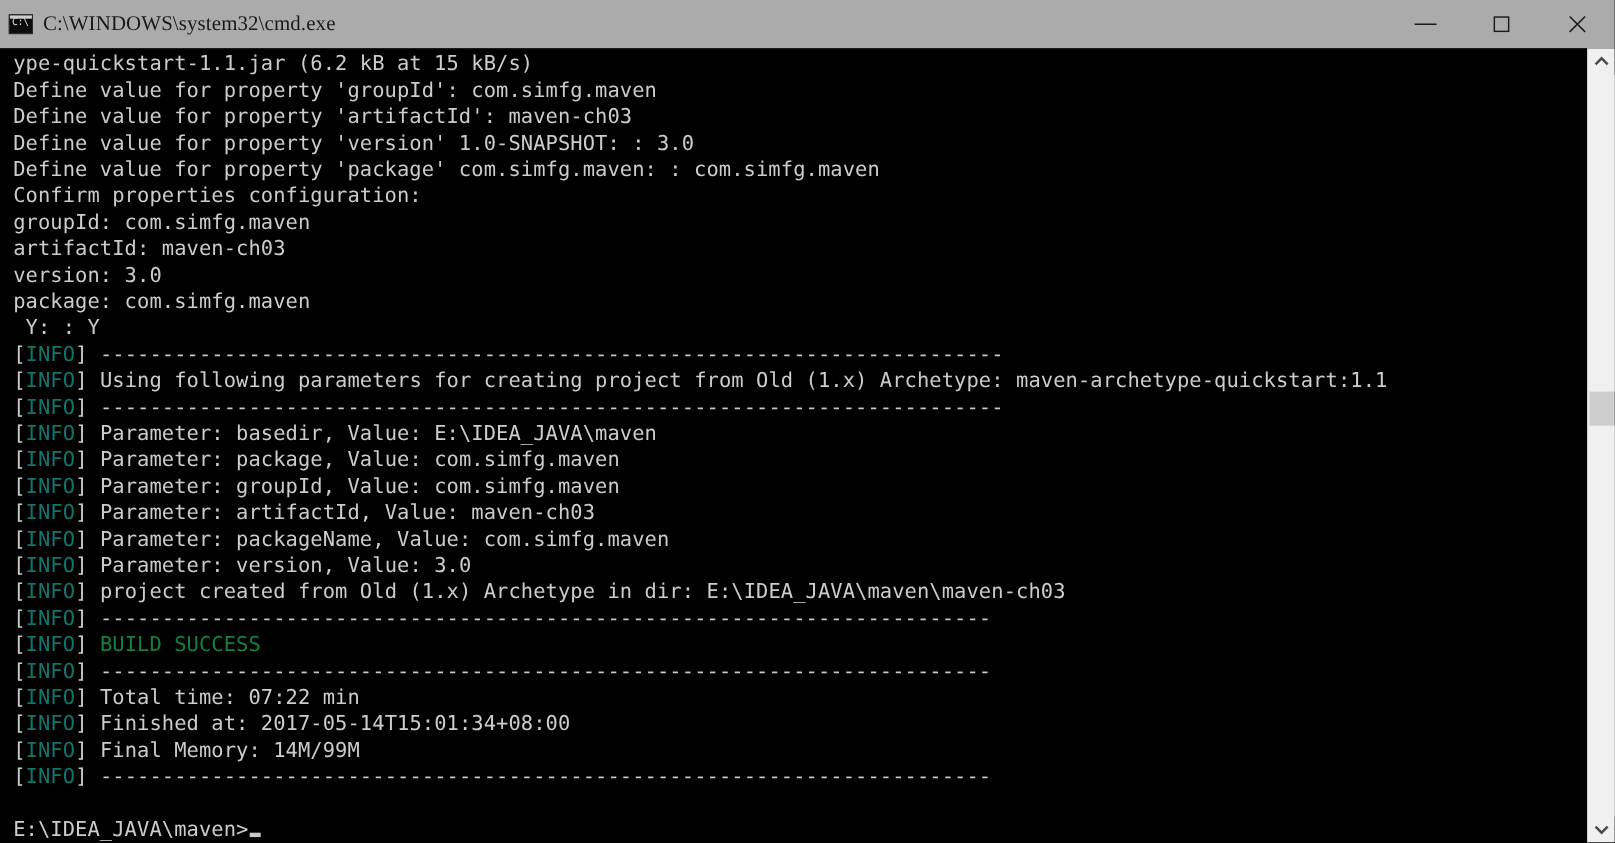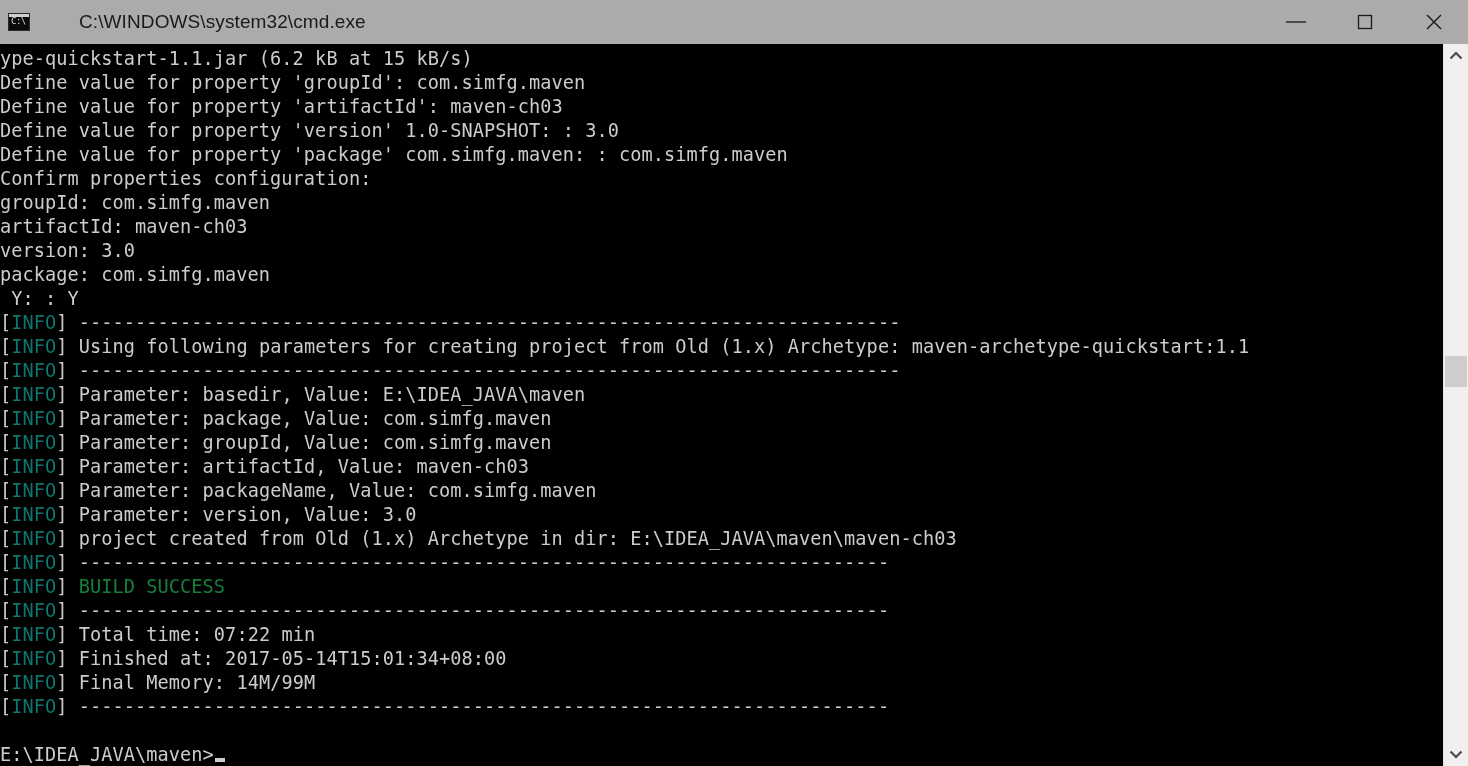--- a/index.html
+++ b/index.html
@@ -57,26 +57,25 @@
   }
   .title-icon::after {
     content: "";
     position: absolute;
     left: 0; top: 0;
     width: 100%;
     height: 3px;
     background: #cfcfcf;
   }
   .title-text {
-    font-family: Liberation Sans, sans-serif;
+    font-family: Liberation Serif, serif;
     font-size: 19px;
     color: #1a1a1a;
     white-space: nowrap;
     letter-spacing: 0.1px;
-    margin-left: 40px;
   }
   .win-controls {
     position: absolute;
     right: 0; top: 0;
     height: 44px;
     display: flex;
   }
   .win-btn {
     width: 69px;
     height: 44px;
@@ -93,21 +92,21 @@
     top: 44px;
     width: 1443px;
     height: 722px;
     background: #000000;
     overflow: hidden;
     padding: 0;
     box-sizing: border-box;
   }
   .term {
     position: absolute;
-    left: 0;
+    left: 12px;
     top: 3px;
     font-family: "DejaVu Sans Mono", monospace;
     font-size: 18.6px;
     line-height: 24px;
     color: #cccccc;
     white-space: pre;
     letter-spacing: 0.06px;
   }
   .line { height: 24px; white-space: pre; }
   .info-br { color: #cccccc; }

